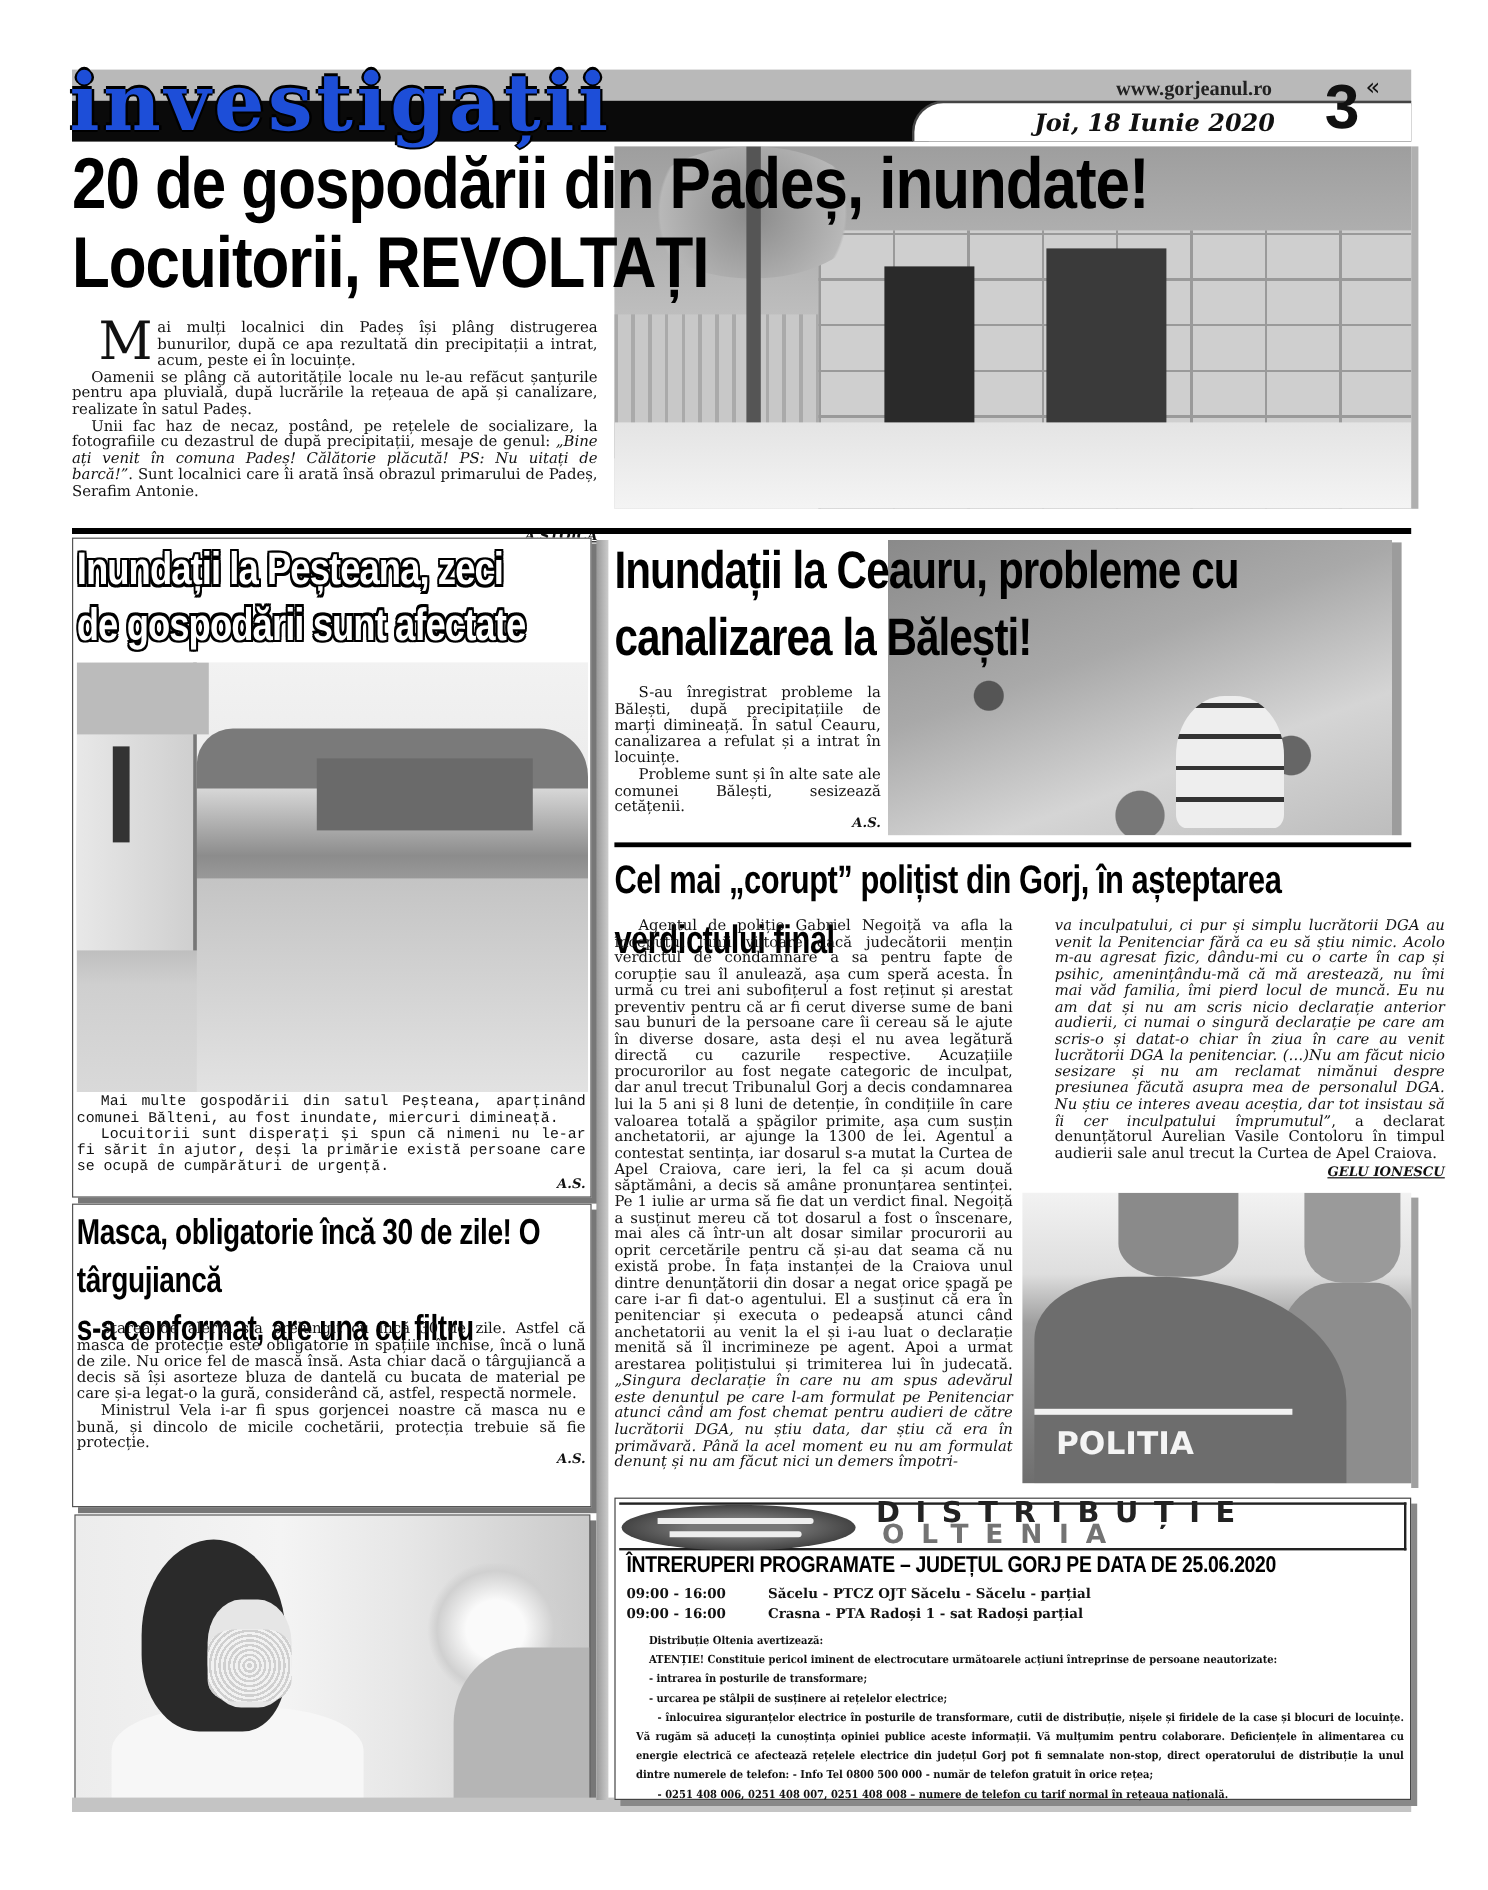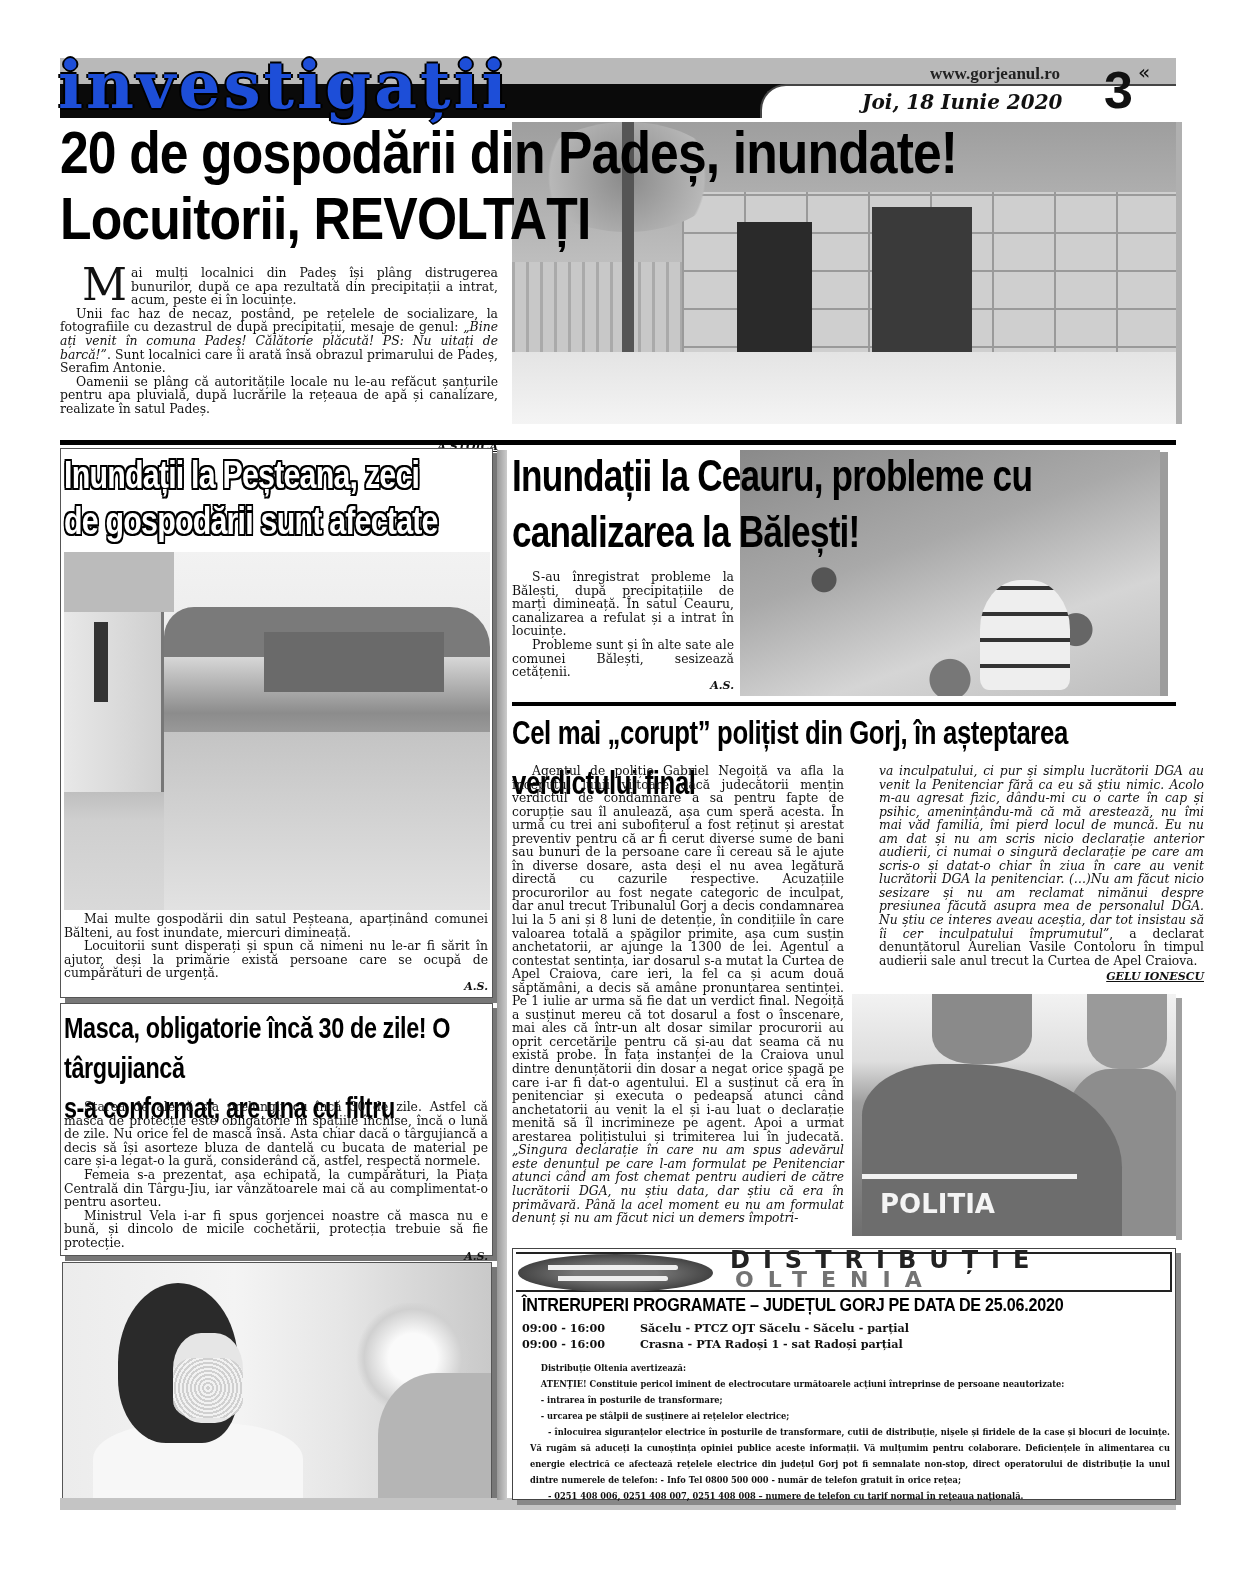--- a/index.html
+++ b/index.html
@@ -54,21 +54,21 @@
   .pest-head { left: 64px; top: 452px; width: 520px; font-size: 38px; line-height: 46px; transform: scaleX(0.8); transform-origin: left top; }
   .pest-photo { left: 64px; top: 552px; width: 426px; height: 358px; overflow: hidden;
     background: linear-gradient(180deg, #f2f2f2 0%, #ececec 25%, #8c8c8c 45%, #b0b0b0 60%, #cfcfcf 75%, #d9d9d9 100%); }
   .pest-photo .house { position: absolute; left: 0; top: 0; width: 100px; height: 240px; background: linear-gradient(90deg,#e8e8e8,#cfcfcf); border-right: 3px solid #777; }
   .pest-photo .roof { position: absolute; left: 0; top: 0; width: 110px; height: 60px; background: #bbb; }
   .pest-photo .barn { position: absolute; left: 200px; top: 80px; width: 180px; height: 60px; background: #6a6a6a; }
   .pest-photo .trees { position: absolute; left: 100px; top: 55px; width: 326px; height: 50px; background: #7a7a7a; border-radius: 30px 40px 0 0; }
   .pest-photo .flood { position: absolute; left: 100px; top: 180px; width: 326px; height: 178px; background: linear-gradient(180deg,#c4c4c4,#e2e2e2); }
   .pest-photo .window1 { position: absolute; left: 30px; top: 70px; width: 14px; height: 80px; background: #333; }
   .pest-body { left: 64px; top: 912px; width: 424px; font-size: 12.4px; line-height: 13.6px; text-align: justify; }
-  .pest-body p { text-indent: 20px; }
+  .pest-body p { text-indent: 20px; font-family: Liberation Mono, monospace; }
 
   
   .masca-box { left: 60px; top: 1003px; width: 433px; height: 253px; }
   .masca-head { left: 64px; top: 1008px; width: 520px; font-family: "Liberation Sans", sans-serif; font-weight: bold; font-size: 30px; line-height: 40px; color: #000; letter-spacing: -0.5px; transform: scaleX(0.78); transform-origin: left top; }
   .masca-body { left: 64px; top: 1100px; width: 424px; font-size: 12.4px; line-height: 13.6px; text-align: justify; }
   .masca-body p { text-indent: 20px; }
   .masca-photo { left: 62px; top: 1262px; width: 430px; height: 240px; overflow: hidden; border: 1px solid #555;
     background: linear-gradient(90deg,#ececec 0%,#f4f4f4 40%,#e6e6e6 65%,#c9c9c9 100%); box-shadow: 5px 5px 0 #777; }
   .masca-photo .hair { position: absolute; left: 55px; top: 20px; width: 120px; height: 160px; background: #2a2a2a; border-radius: 50% 50% 30% 40%; }
   .masca-photo .face { position: absolute; left: 110px; top: 70px; width: 70px; height: 90px; background: #e6e6e6; border-radius: 40%; }
@@ -147,22 +147,22 @@
   <div class="tree"></div>
   <div class="water"></div>
 </div>
 <div class="abs right-shadow"></div>
 <h1 class="abs headline-lead">
   <span>20 de gospodării din Padeș, inundate!</span>
   <span>Locuitorii, REVOLTAȚI</span>
 </h1>
 <div class="abs lead-body">
   <p class="first"><span class="dropcap">M</span><span>ai mulți localnici din Padeș își plâng distrugerea bunurilor, după ce apa rezultată din precipitații a intrat, acum, peste ei în locuințe.</span></p>
+  <p>Oamenii se plâng că autoritățile locale nu le-au refăcut șanțurile pentru apa pluvială, după lucrările la rețeaua de apă și canalizare, realizate în satul Padeș.</p>
   <p><span>Unii fac haz de necaz, postând, pe rețelele de socializare, la fotografiile cu dezastrul de după precipitații, mesaje de genul: </span><span class="it">„Bine ați venit în comuna Padeș! Călătorie plăcută! PS: Nu uitați de barcă!”</span><span>. Sunt localnici care îi arată însă obrazul primarului de Padeș, Serafim Antonie.</span></p>
-  <p>Oamenii se plâng că autoritățile locale nu le-au refăcut șanțurile pentru apa pluvială, după lucrările la rețeaua de apă și canalizare, realizate în satul Padeș.</p>
   <div class="byline u" style="margin-top:24px;">A.STOICA</div>
 </div>
 
 <div class="abs rule-thick"></div>
 
 <div class="abs box pest-box"></div>
 <div class="abs pest-photo">
   <div class="trees"></div>
   <div class="barn"></div>
   <div class="flood"></div>
@@ -180,21 +180,20 @@
   <div class="byline">A.S.</div>
 </div>
 
 <div class="abs box masca-box"></div>
 <h2 class="abs masca-head">
   <div>Masca, obligatorie încă 30 de zile! O târgujiancă</div>
   <div>s-a conformat, are una cu filtru</div>
 </h2>
 <div class="abs masca-body">
   <p>Starea de alertă s-a prelungit cu încă 30 de zile. Astfel că masca de protecție este obligatorie în spațiile închise, încă o lună de zile. Nu orice fel de mască însă. Asta chiar dacă o târgujiancă a decis să își asorteze bluza de dantelă cu bucata de material pe care și-a legat-o la gură, considerând că, astfel, respectă normele.</p>
-  <p>Femeia s-a prezentat, așa echipată, la cumpărături, la Piața Centrală din Târgu-Jiu, iar vânzătoarele mai că au complimentat-o pentru asorteu.</p>
   <p>Ministrul Vela i-ar fi spus gorjencei noastre că masca nu e bună, și dincolo de micile cochetării, protecția trebuie să fie protecție.</p>
   <div class="byline">A.S.</div>
 </div>
 <div class="abs masca-photo">
   <div class="flowers"></div>
   <div class="person"></div>
   <div class="body"></div>
   <div class="hair"></div>
   <div class="face"></div>
   <div class="mask"></div>

